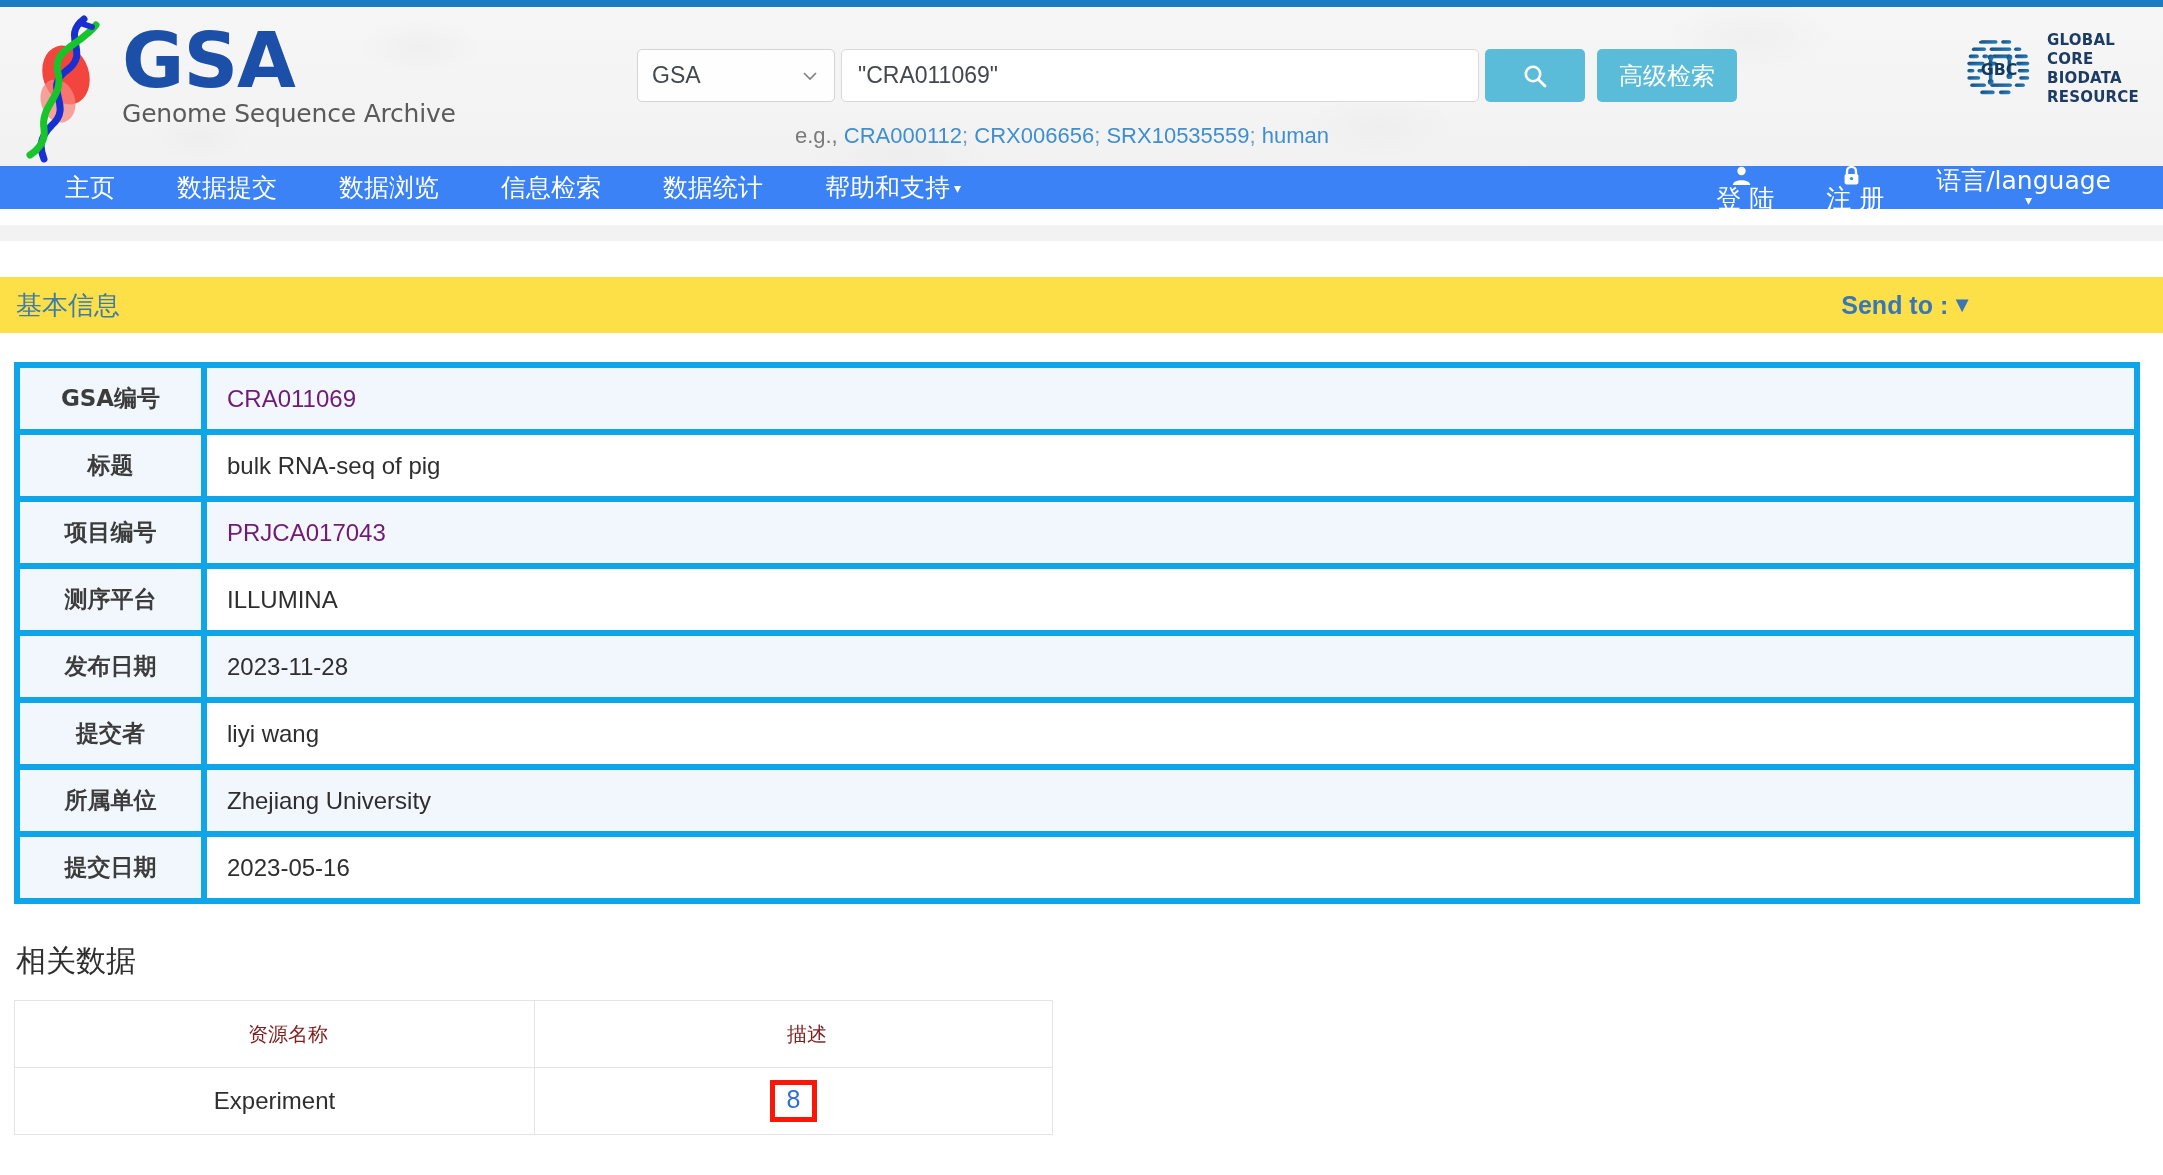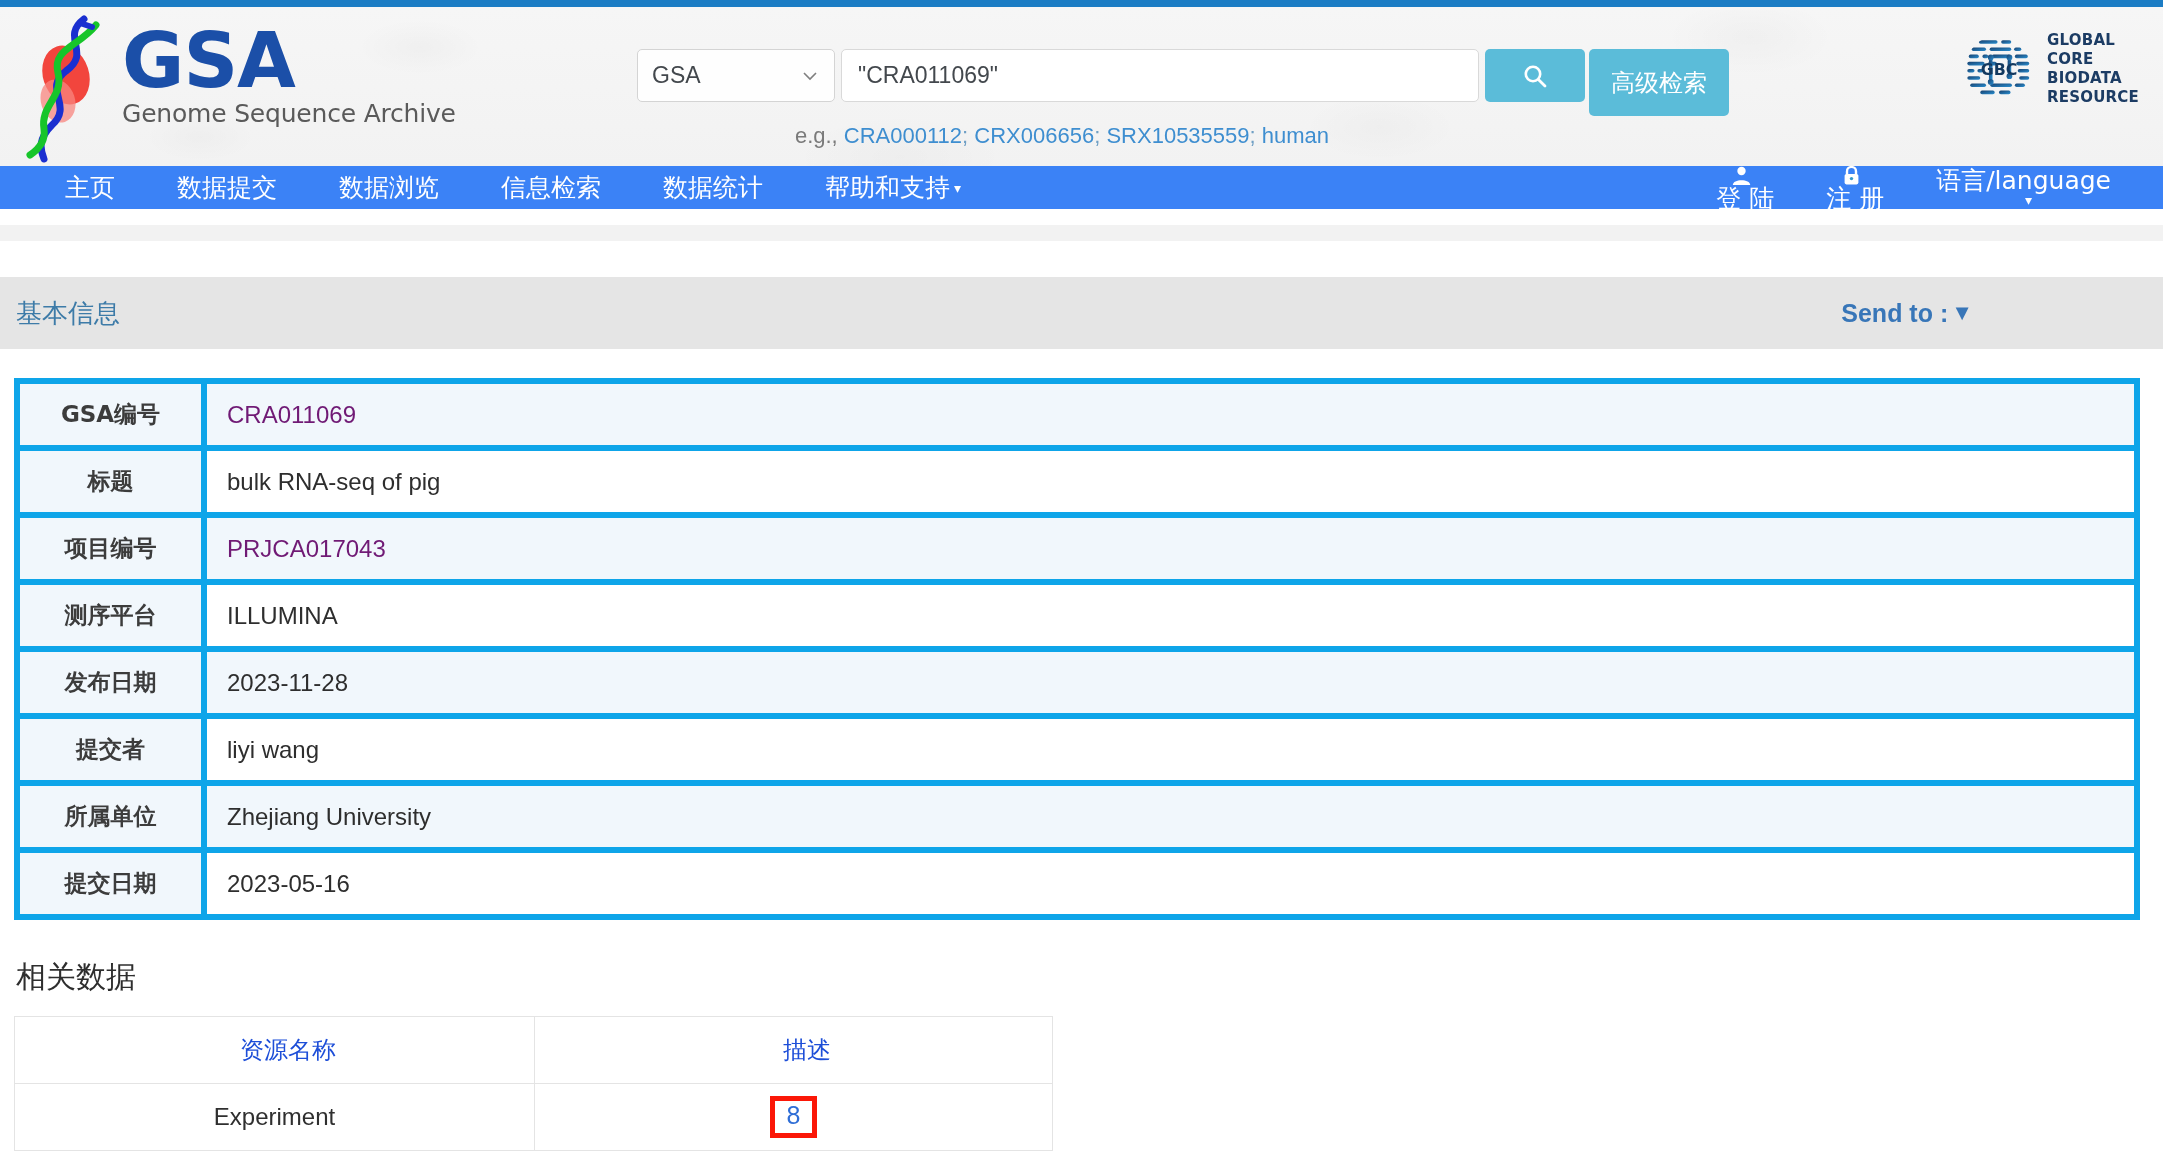--- a/index.html
+++ b/index.html
@@ -102,22 +102,22 @@
     width: 100px; height: 53px;
     margin-left: 6px;
     background: #5bbcd9;
     border: none;
     border-radius: 5px;
     cursor: pointer;
     display: flex; align-items: center; justify-content: center;
   }
   .search-btn svg { width: 28px; height: 28px; }
   .adv-btn {
-    height: 67px;
-    margin-left: 4px;
+    height: 53px;
+    margin-left: 12px;
     padding: 0 22px;
     background: #5bbcd9;
     border: none;
     border-radius: 5px;
     color: #ffffff;
     font-size: 24px;
     cursor: pointer;
     display: flex; align-items: center; justify-content: center;
     font-family: "DejaVu Sans", sans-serif;
   }
@@ -187,22 +187,22 @@
   
   .gray-strip {
     height: 16px;
     background: #f2f2f2;
     margin-top: 16px;
   }
   .white-gap { height: 36px; background: #ffffff; }
 
   
   .section-bar {
-    height: 72px;
-    background: #e5e5e5;
+    height: 56px;
+    background: #fde047;
     display: flex; align-items: center;
     position: relative;
   }
   .section-title {
     margin-left: 16px;
     font-size: 26px;
     color: #3d7ba8;
     font-family: "DejaVu Sans", sans-serif;
   }
   .send-to {
@@ -261,22 +261,22 @@
   }
   table.related th, table.related td {
     border: 1px solid #e4e4e4;
     height: 67px;
     text-align: center;
     vertical-align: middle;
     font-weight: normal;
     background: #ffffff;
   }
   table.related th {
-    font-size: 24px;
-    color: #1d4ed8;
+    font-size: 20px;
+    color: #7f1d1d;
     font-family: "DejaVu Sans", sans-serif;
     padding-left: 28px;
   }
   table.related td {
     font-size: 24px;
     color: #2f2f2f;
     font-family: "Liberation Sans", sans-serif;
   }
   table.related col.c1 { width: 520px; }
   table.related col.c2 { width: 518px; }

